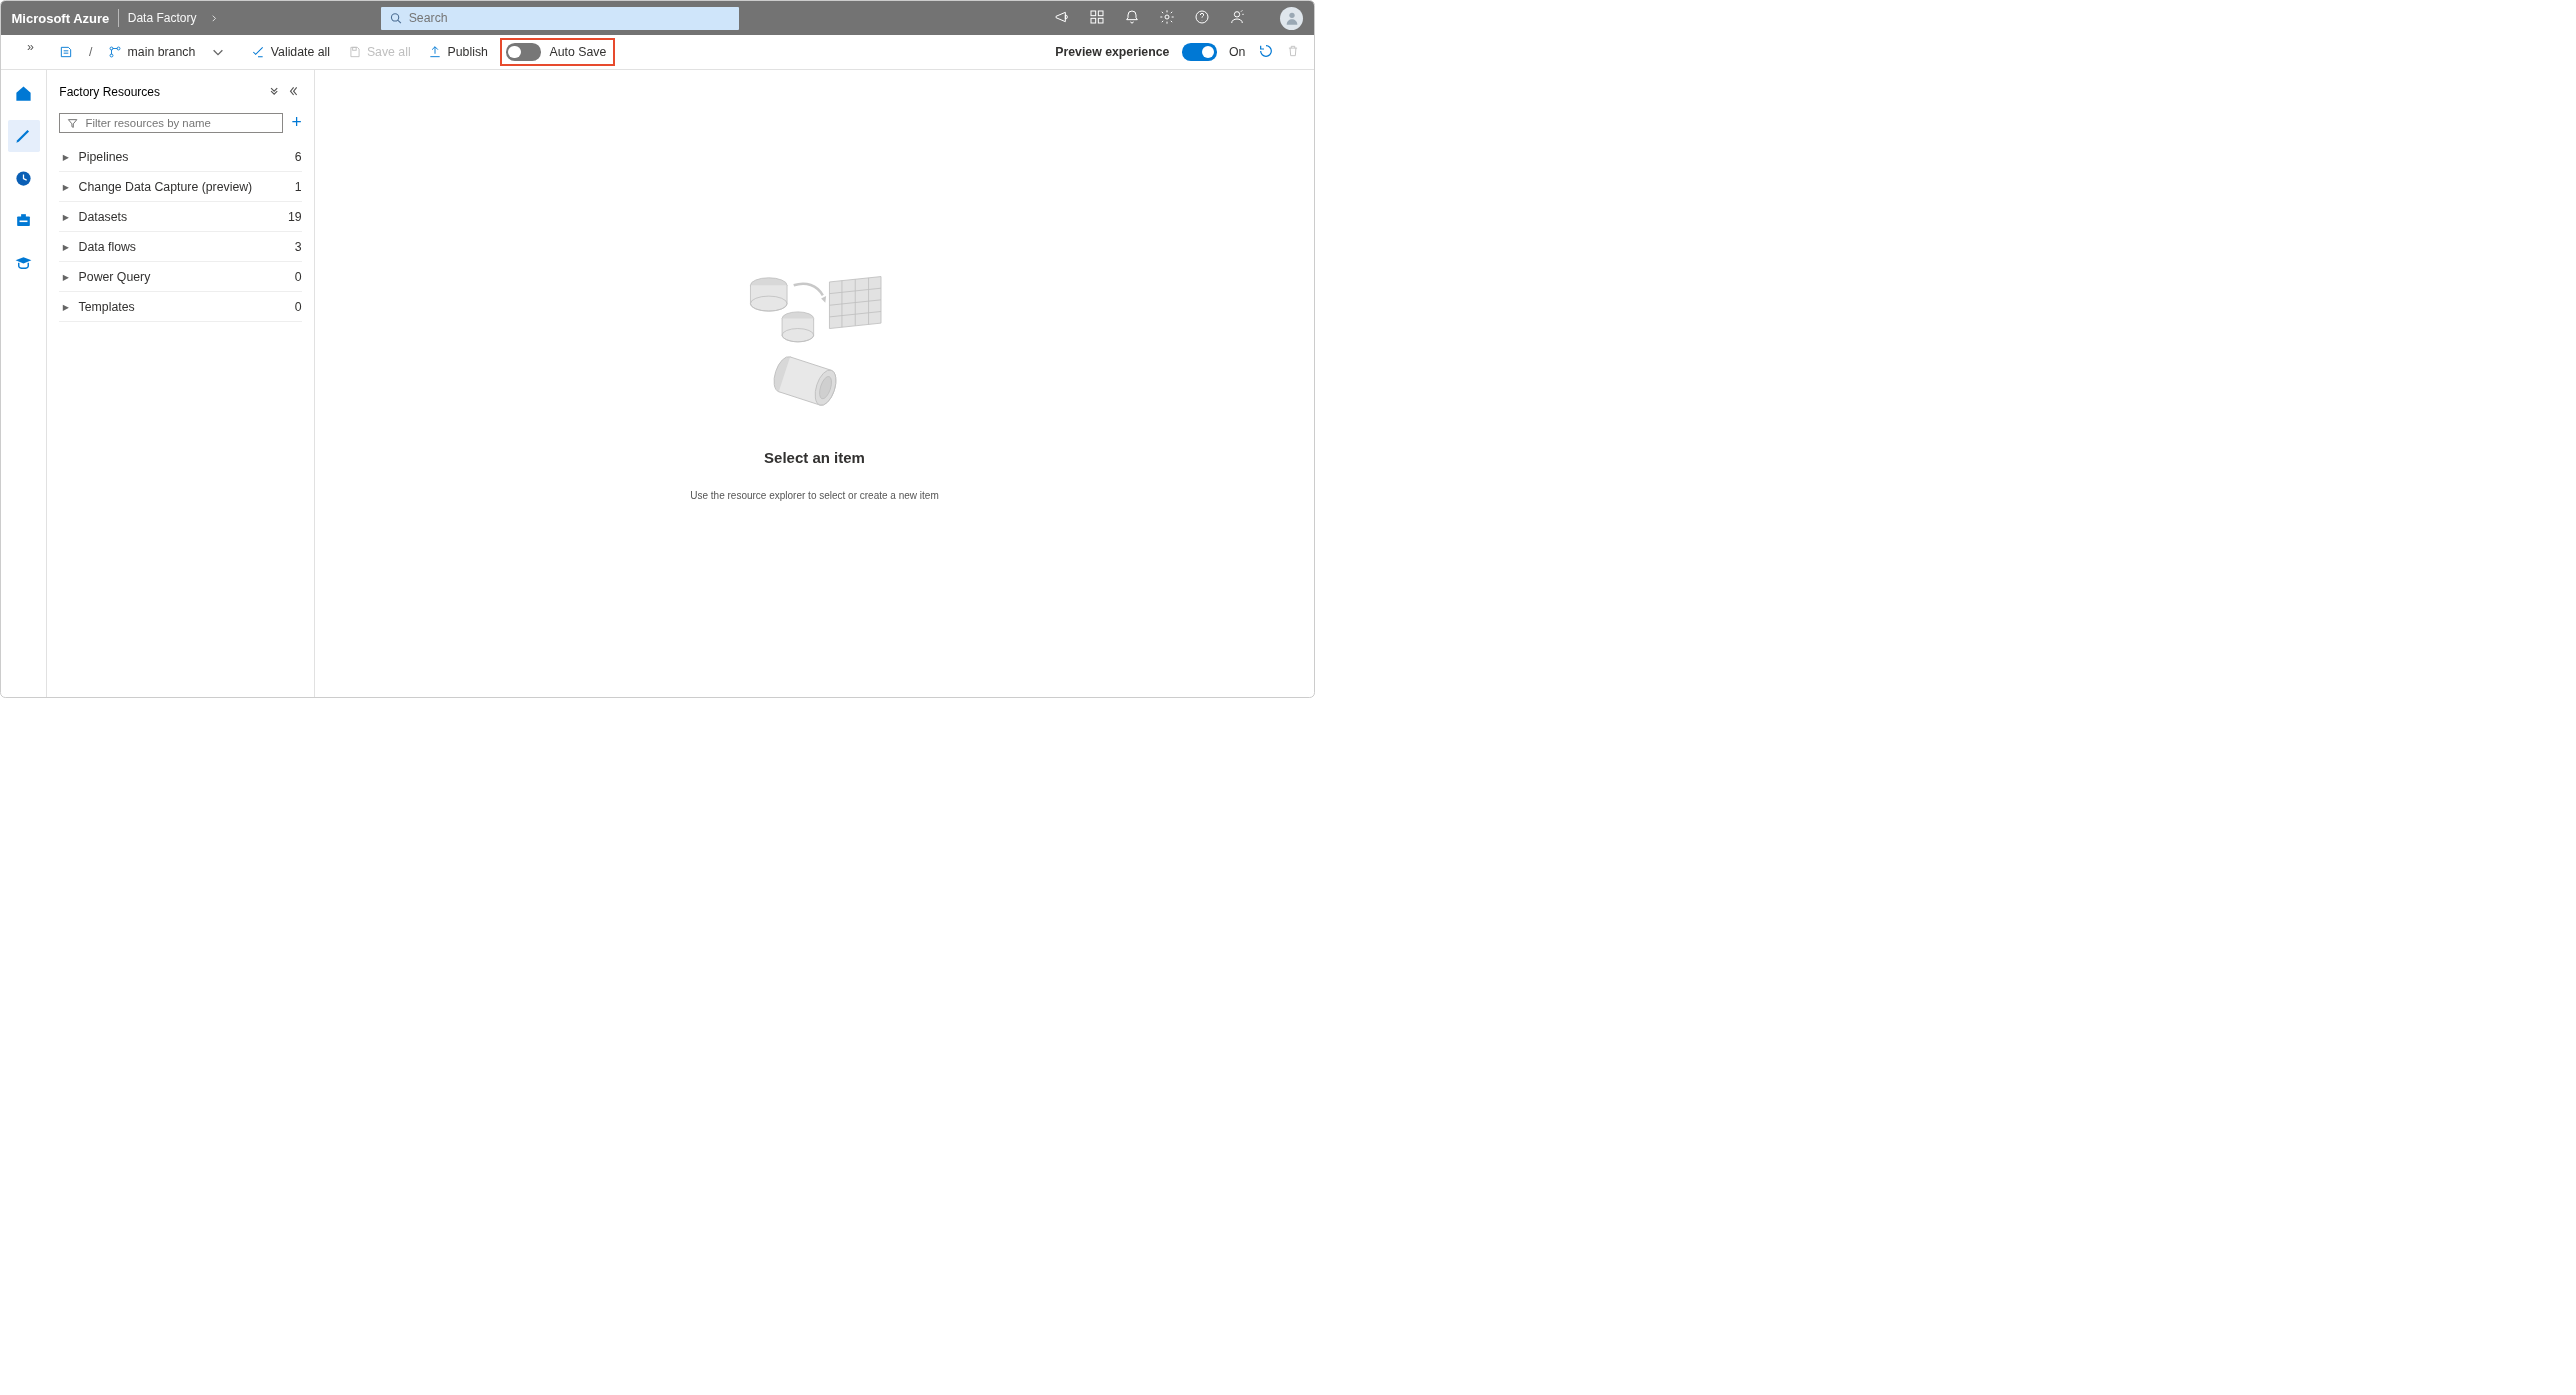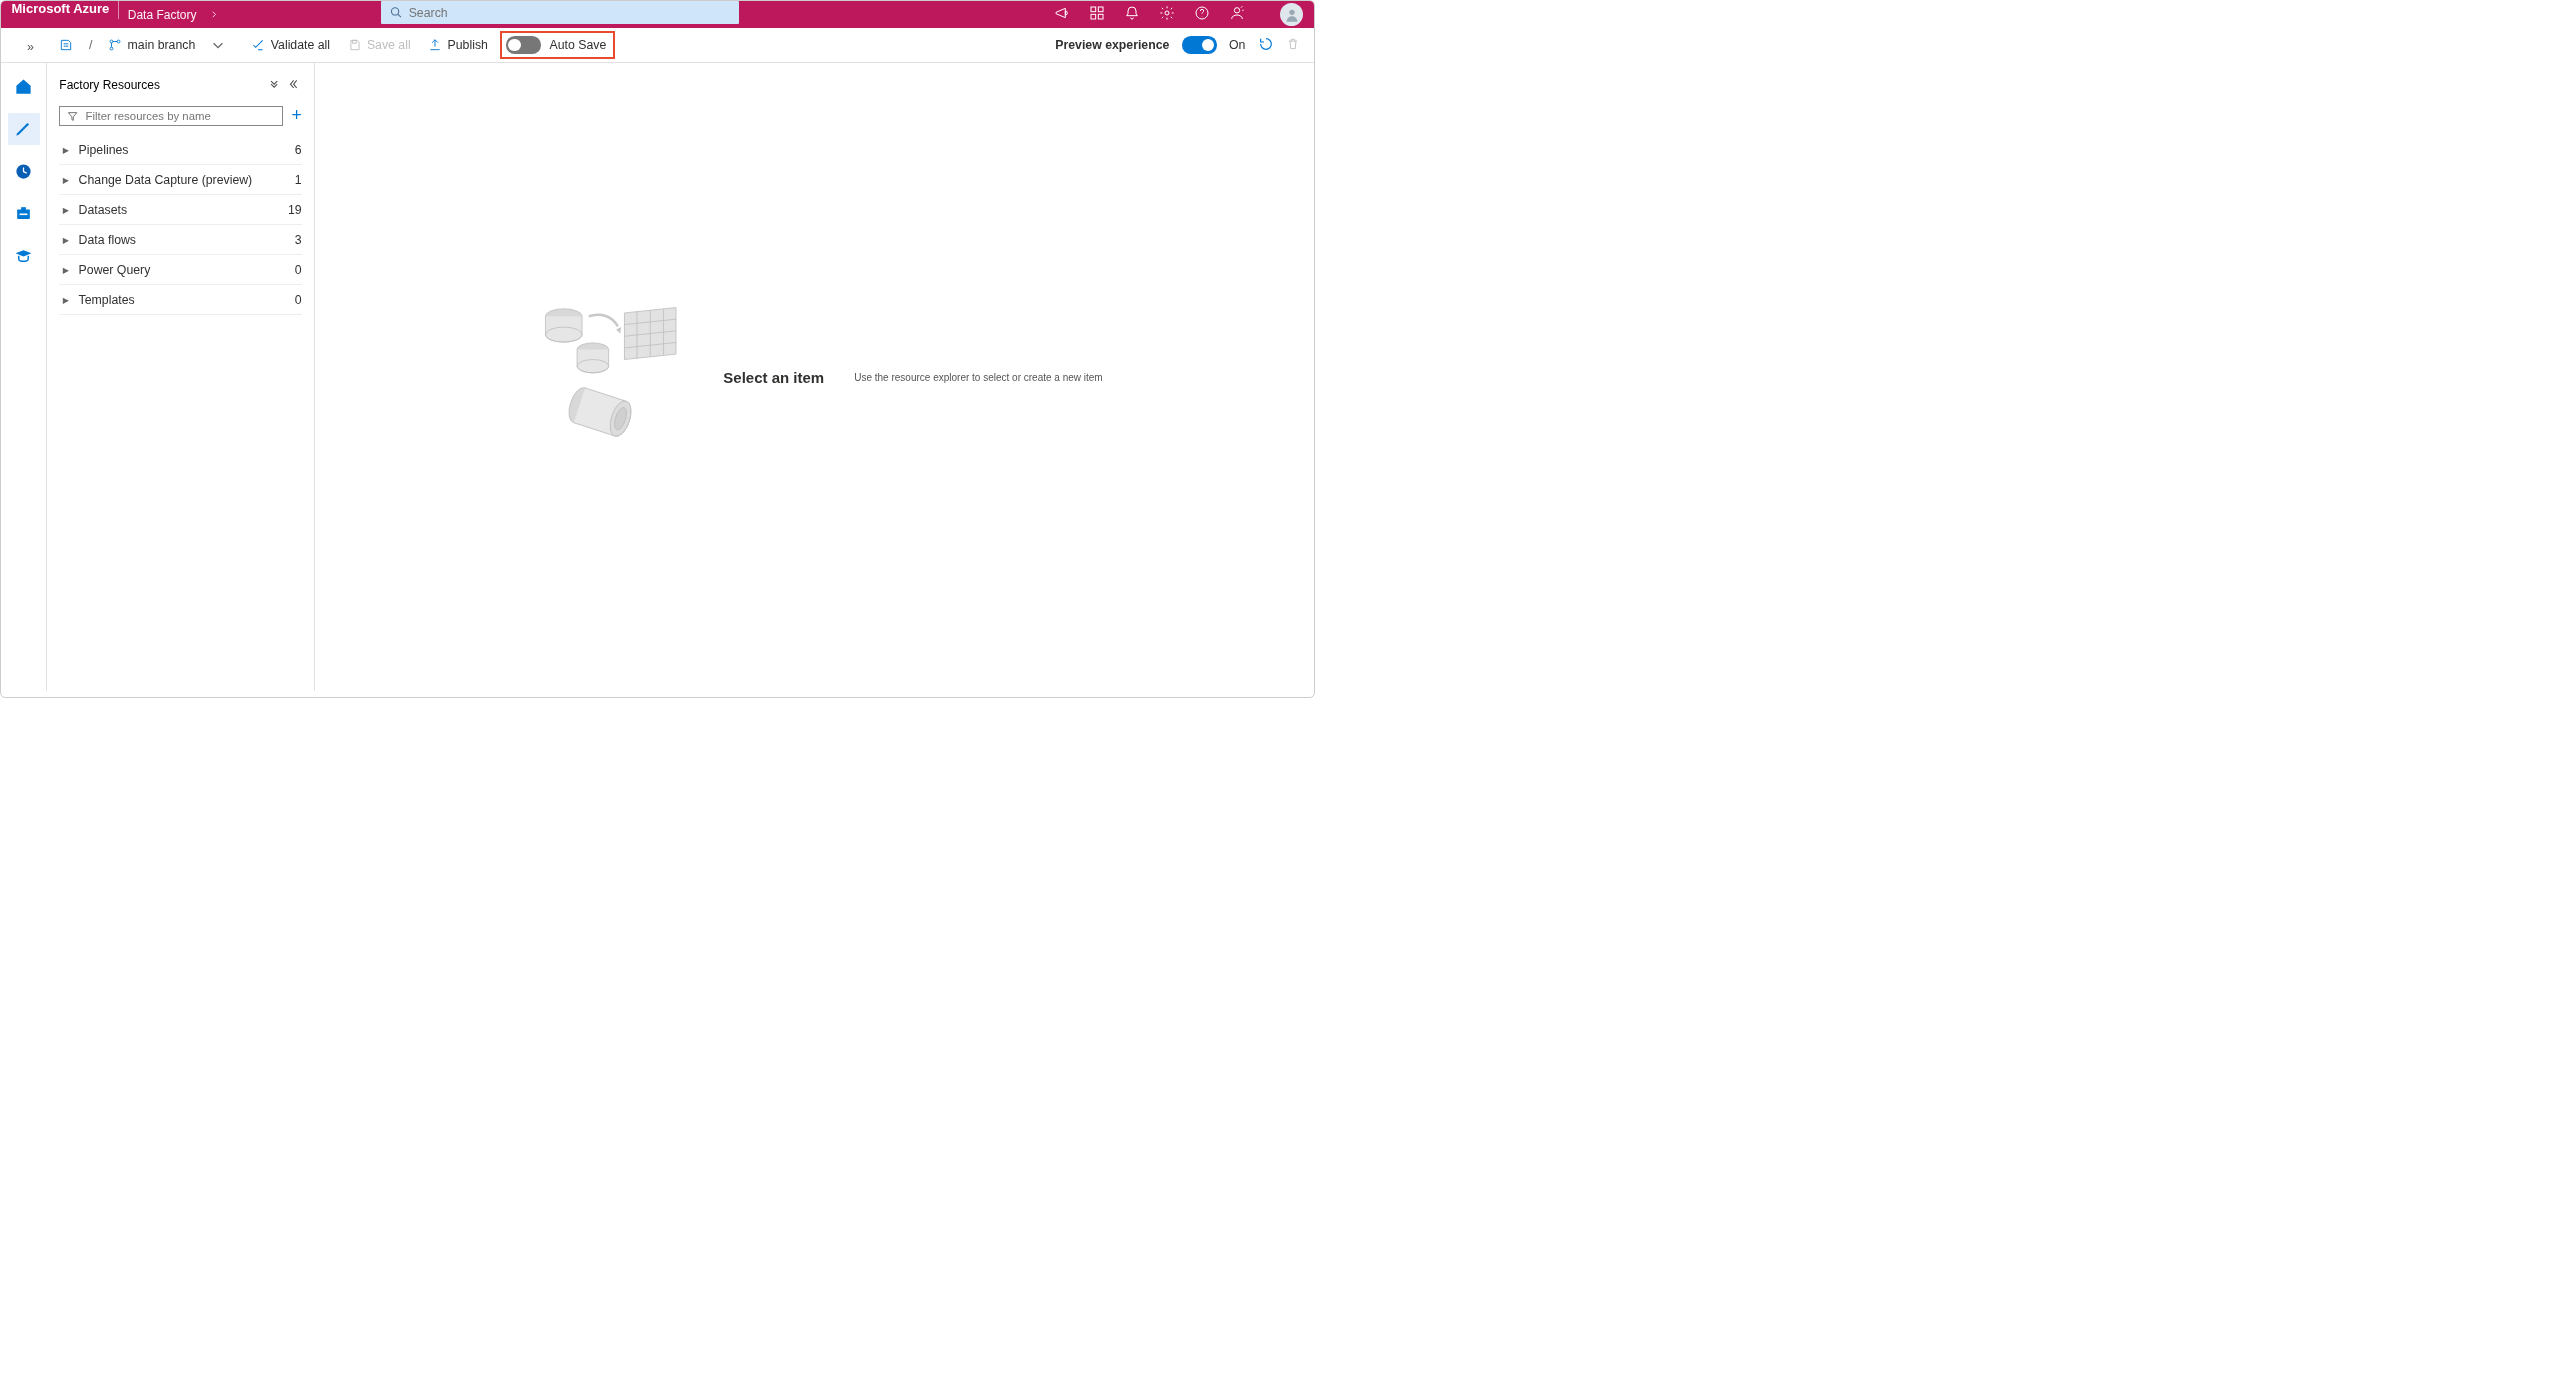--- a/index.html
+++ b/index.html
@@ -1,18 +1,18 @@
 <!DOCTYPE html>
 <html style="font-size:14px"><head>
 <meta charset="utf-8">
 <style>
 *{box-sizing:border-box;margin:0;padding:0;font-family:"Segoe UI",Arial,sans-serif}
 body{background:#fff;width:1315px;height:698px;overflow:hidden;position:relative;border:0.9px solid #ccc;border-radius:5.3px}
 
-.azure-bar{height:27px;background:#be185d;display:flex;color:#fff;padding:0 10.5px;gap:8.8px}
+.azure-bar{height:34px;background:#737373;display:flex;align-items:center;color:#fff;padding:0 10.5px;gap:8.8px}
 .brand{font-weight:600;font-size:13px}
 .vbar{width:0.9px;height:17.5px;background:rgba(255,255,255,.5)}
 .crumb{font-size:12px;opacity:.95;display:flex;align-items:center;gap:14px}
 .search{flex:0 0 358px;margin-left:auto;margin-right:auto;height:23px;background:#cfe5fa;border-radius:1px;display:flex;align-items:center;padding:0 8.8px;gap:7px;color:#4b6d92}
 .search input{border:0;background:transparent;color:#4b6d92;font-size:12.3px;width:100%;outline:none}
 .top-icons{margin-left:auto;display:flex;align-items:center;gap:19px}
 .top-icons .ico svg{width:16px;height:16px;stroke:#fff;fill:none}
 .avatar{width:23px;height:23px;border-radius:50%;background:#dfe6ec;display:flex;align-items:center;justify-content:center;margin-left:16px}
 .avatar svg{width:16px;height:16px;fill:#9aa8b4}
 
@@ -44,21 +44,21 @@
 .sb-head svg{width:12.3px;height:12.3px;stroke:#555}
 .filter-row{display:flex;align-items:center;gap:8.8px;margin-bottom:8.8px}
 .filter-box{flex:1;height:20px;border:0.9px solid #8a8886;display:flex;align-items:center;padding:0 7px;gap:7px}
 .filter-box input{border:0;outline:none;font-size:11.4px;width:100%;color:#333}
 .plus{color:#0078d4;font-size:17.5px;font-weight:300}
 .tree-item{display:flex;align-items:center;height:30px;border-bottom:0.9px solid #eee;font-size:12.3px;color:#323130;gap:7px;padding-left:3.5px}
 .tree-item .caret{width:8.8px;color:#666}
 .tree-item .name{flex:1}
 .tree-item .cnt{color:#323130}
 
-.canvas{flex:1;display:flex;flex-direction:row;align-items:center;justify-content:center;gap:30px;color:#323130}
+.canvas{flex:1;display:flex;flex-direction:column;align-items:center;justify-content:center;gap:24px;color:#323130}
 .canvas .illus{width:167px;height:158px;position:relative}
 .illus svg{width:100%;height:100%}
 .canvas h2{font-size:15px;font-weight:600}
 .canvas p{font-size:10px;color:#555}
 </style>
 </head>
 <body>
 
 <div class="azure-bar">
   <span class="brand">Microsoft Azure</span>

